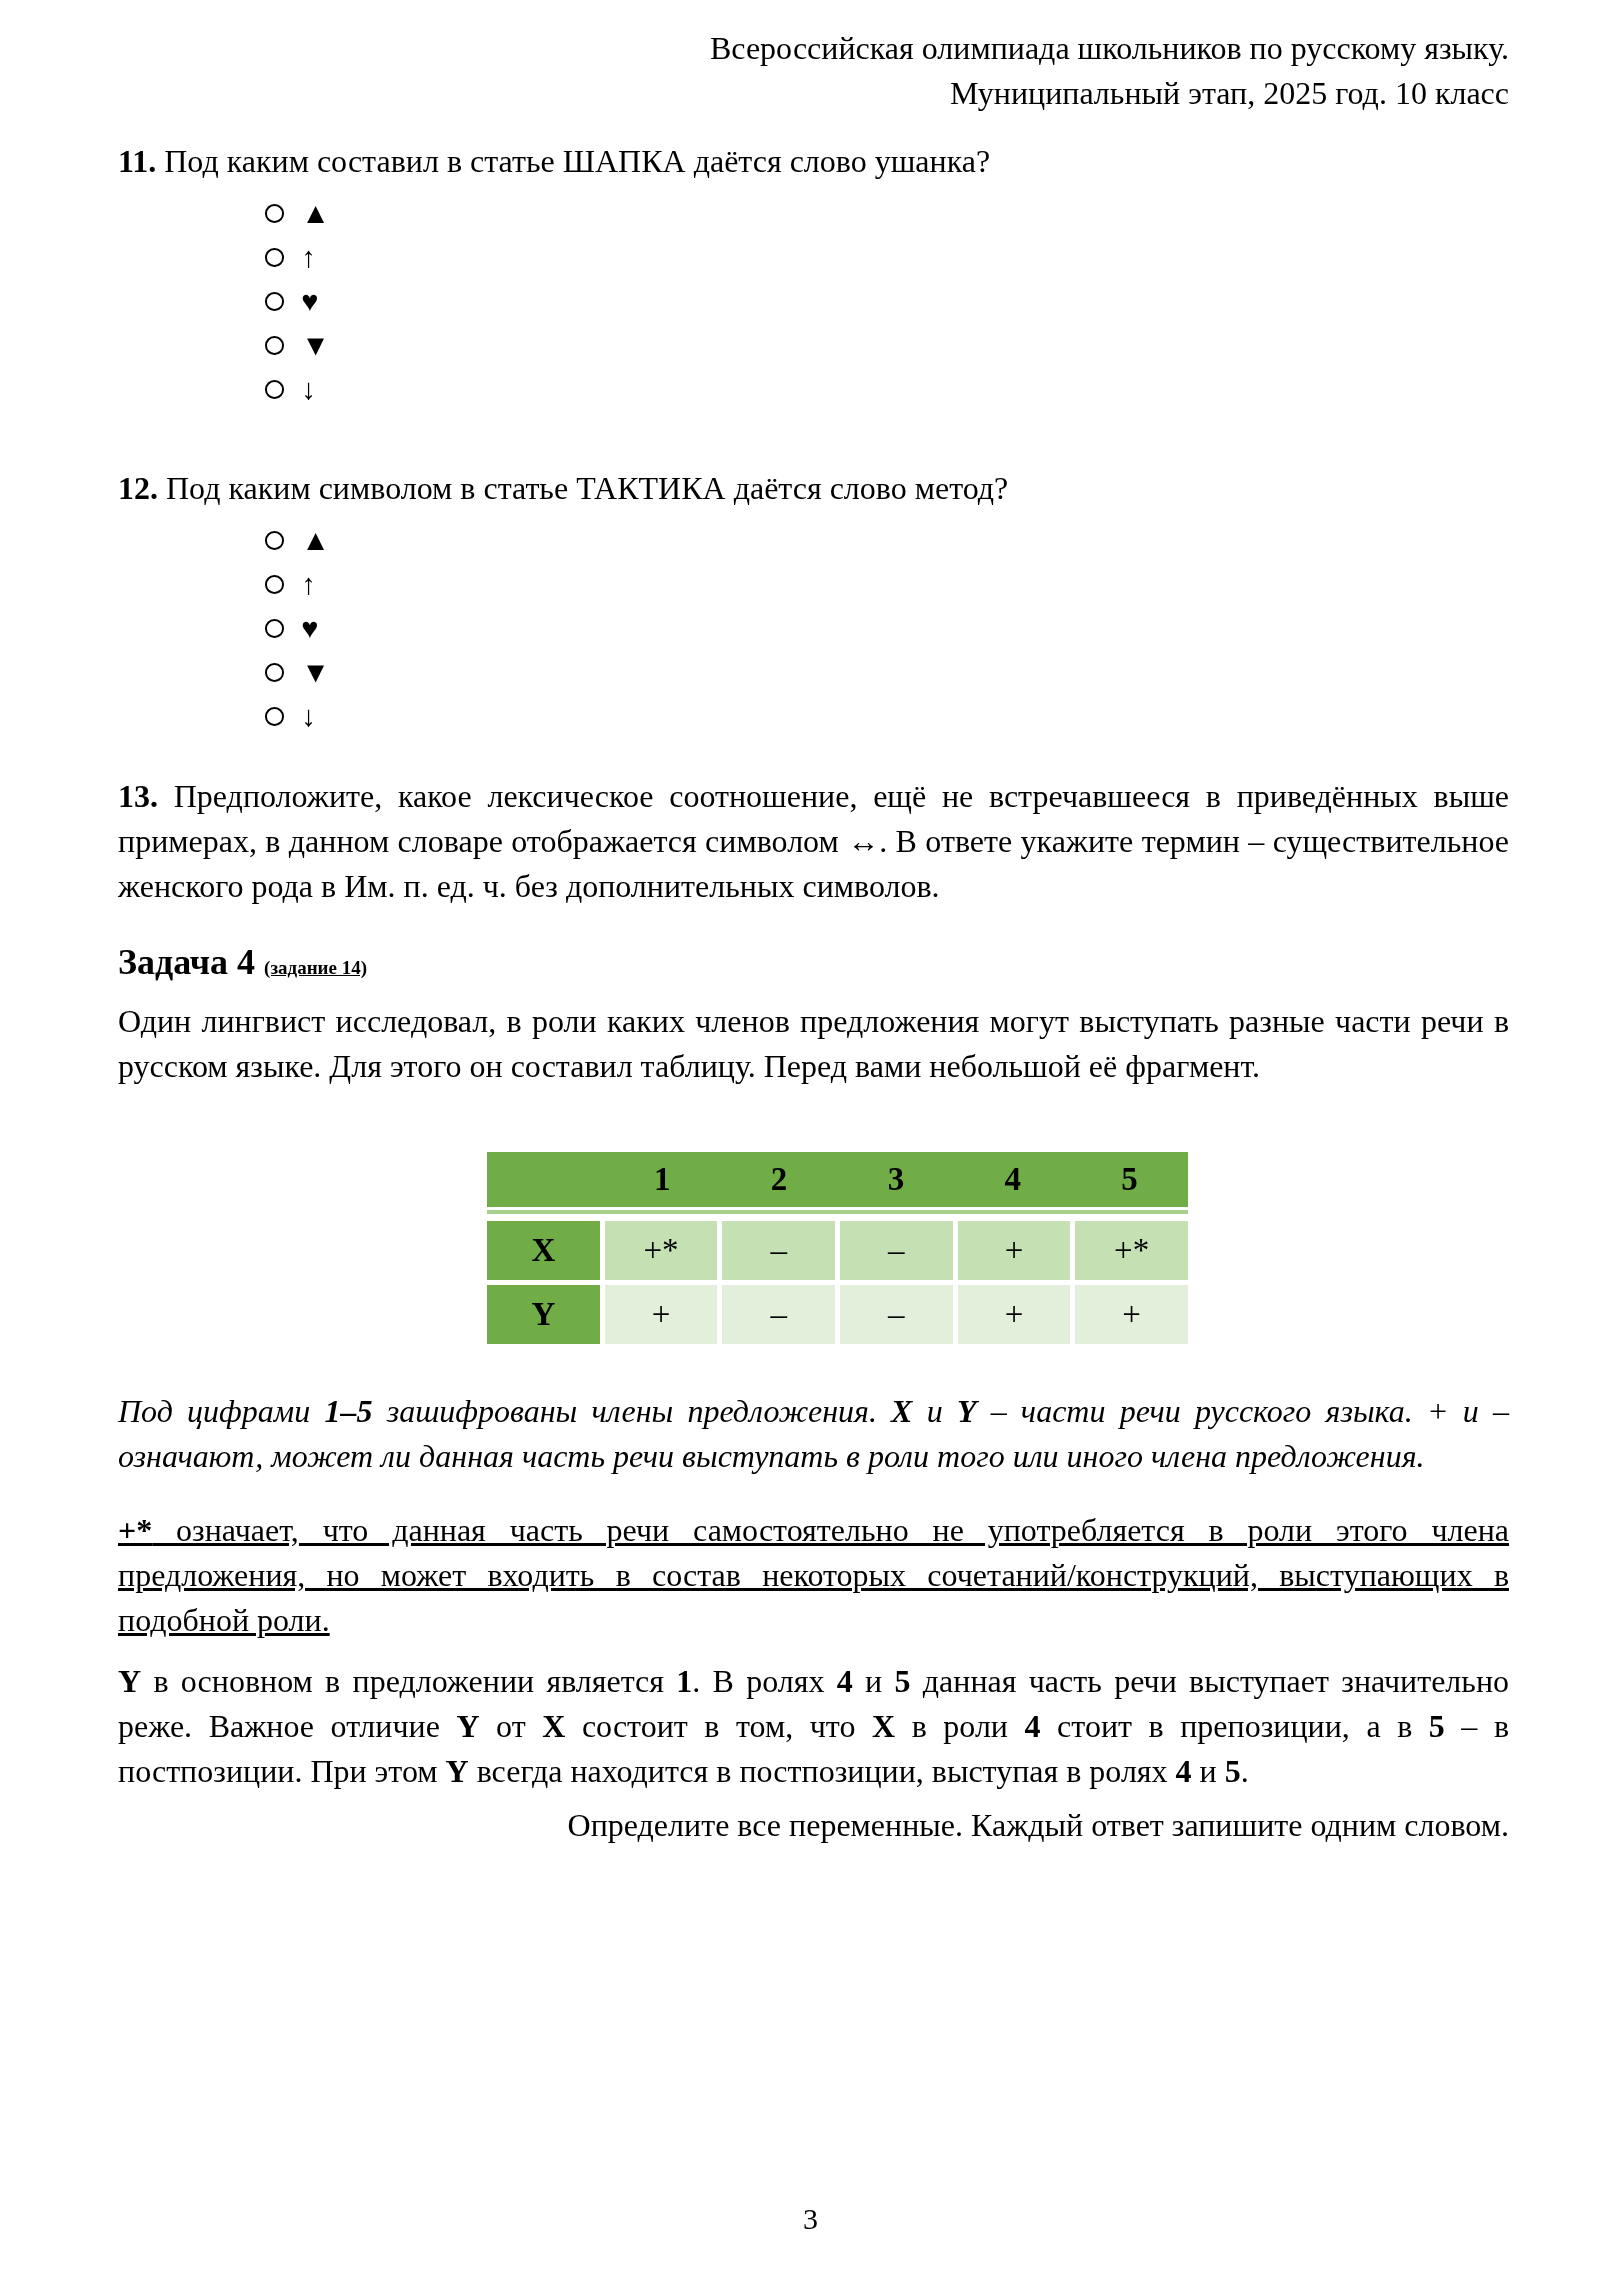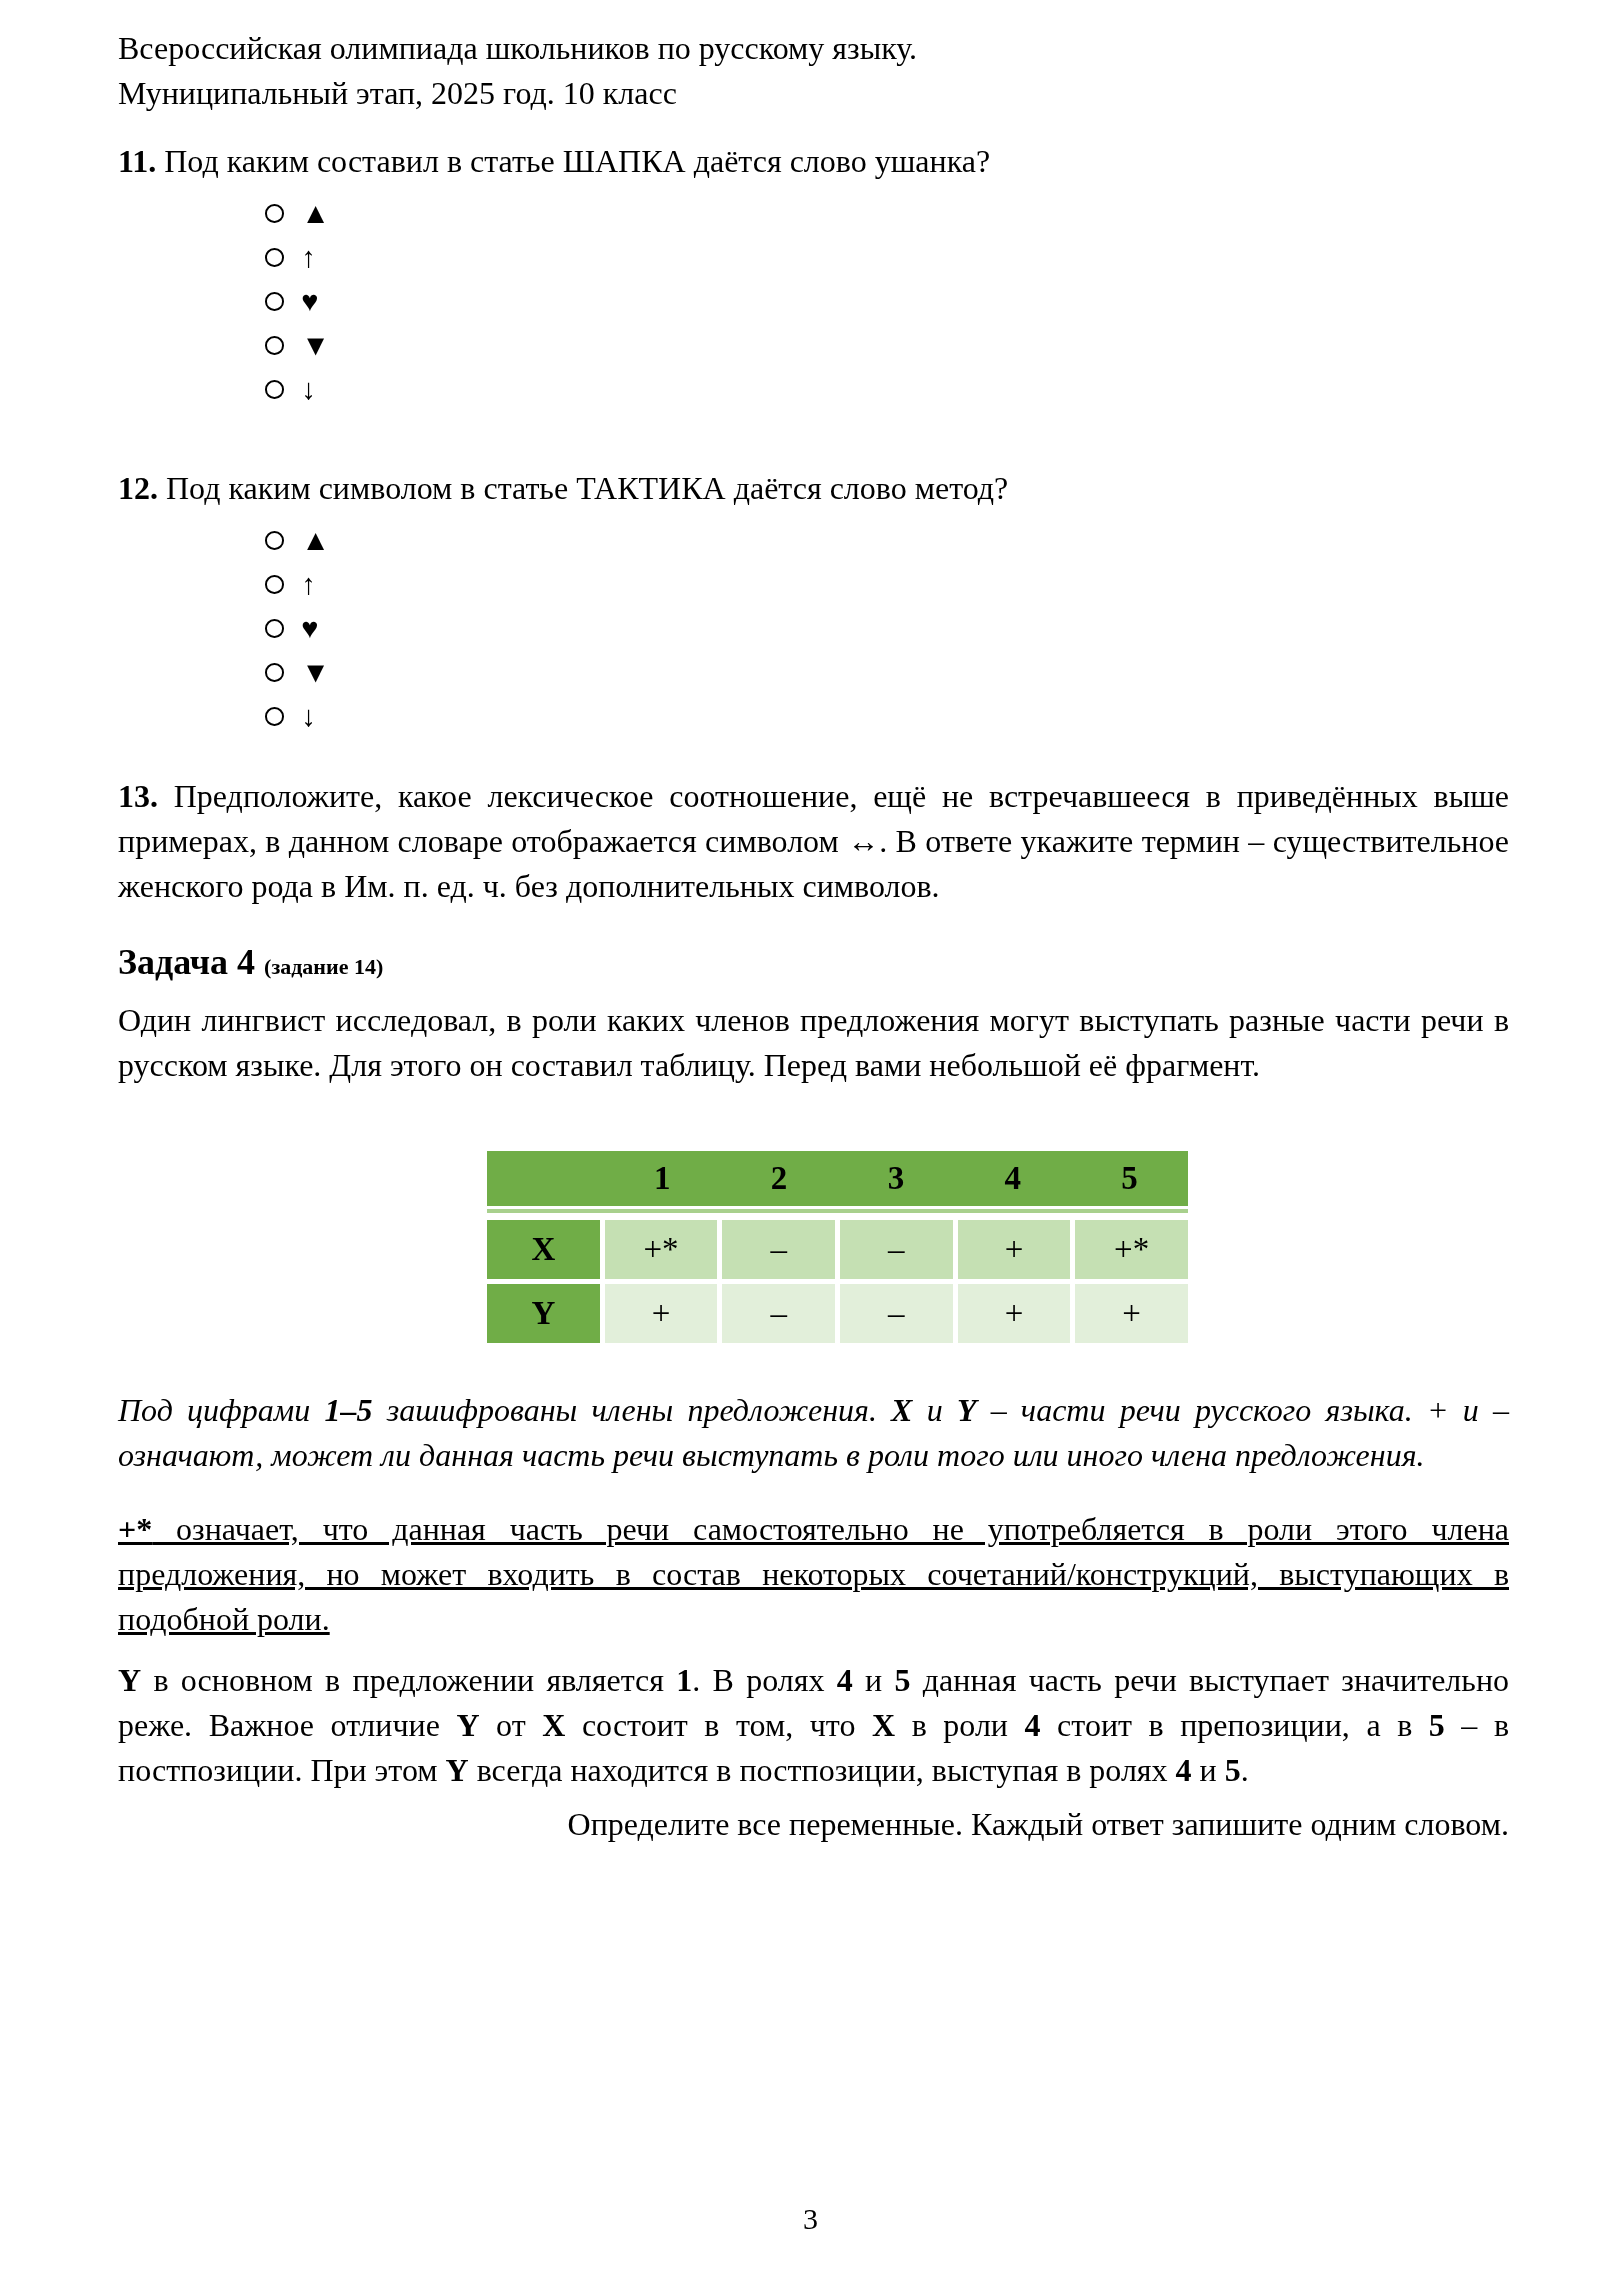--- a/index.html
+++ b/index.html
@@ -1,32 +1,32 @@
 <!DOCTYPE html>
 <html lang="ru"><head>
 <meta charset="utf-8">
 <style>
   html,body{margin:0;padding:0;background:#888;}
   .page{
     width:1621px;height:2293px;background:#ffffff;color:#000;
     font-family:"Liberation Serif", serif;font-size:32px;line-height:45px;
     position:relative;box-sizing:border-box;padding:25.5px 112px 0 118px;
   }
-  .header{text-align:left;}
+  .header{text-align:right;}
   .header div{white-space:nowrap;}
   p{margin:0;text-align:justify;}
   .q-title{margin-top:23.5px;}
   .options{margin-top:7.8px;}
   .option-row{display:flex;align-items:center;height:44px;padding-left:147px;}
   .radio{width:14.7px;height:14.7px;border:2.9px solid #000;border-radius:50%;display:inline-block;flex:0 0 auto;background:#fff;}
   .opt-symbol{display:inline-block;margin-left:17.6px;font-size:29px;line-height:29px;min-width:33px;}
   .q12-block{margin-top:54px;}
   .q13-block{margin-top:35px;}
   .task-heading{margin-top:29px;font-weight:bold;font-size:36px;line-height:49px;text-align:left;}
-  .task-heading .suffix{font-size:22px;}
+  .task-heading .suffix{font-size:19px;text-decoration:underline;}
   .intro{margin-top:7.8px;}
   
   .xy-table{margin-top:63px;margin-left:369px;width:701px;}
   .t-header{display:grid;grid-template-columns:repeat(6,1fr);background:#70AD47;height:55px;align-items:center;}
   .t-header .t-hcell{text-align:center;font-weight:bold;font-size:33px;line-height:55px;}
   .t-accent{height:3.9px;background:#A8D08D;margin:2.9px 0 6.9px 0;}
   .t-row{display:grid;grid-template-columns:repeat(6,1fr);grid-column-gap:4.9px;height:59px;margin-bottom:4.9px;}
   .t-cell{display:flex;align-items:center;justify-content:center;font-size:33px;}
   .t-label{background:#70AD47;font-weight:bold;}
   .row-x .t-val{background:#C5E0B3;}

